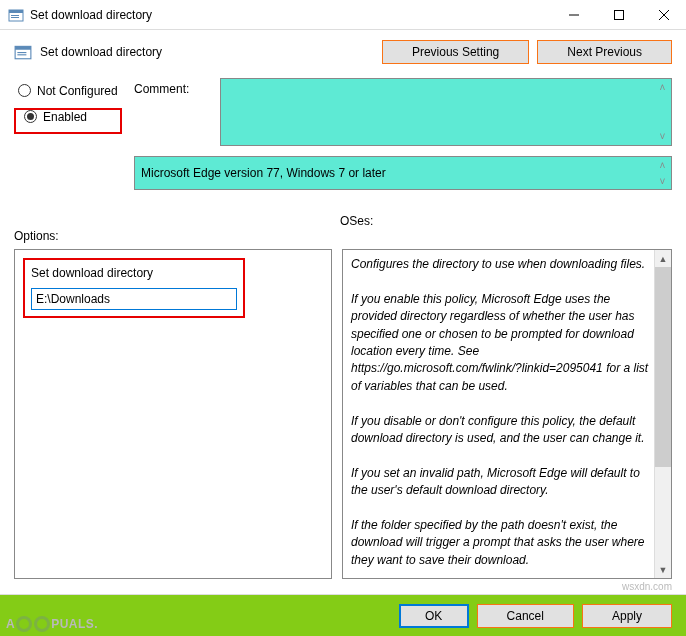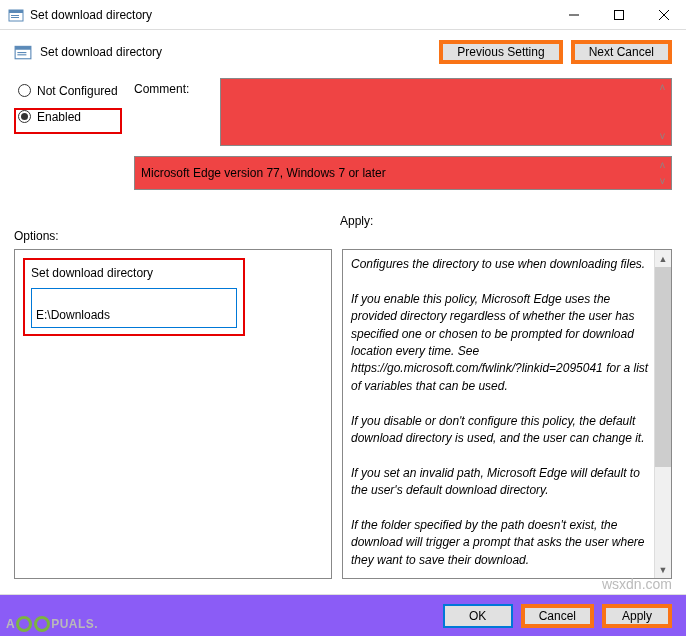--- a/index.html
+++ b/index.html
@@ -63,22 +63,22 @@
     .header .htitle {
       flex: 1;
       color: #000;
     }
     .header .nav-btns {
       display: flex;
       gap: 8px;
     }
     .btn {
       background: #e1e1e1;
-      border: 4px solid #f97316;
-      padding: 4px 14px;
+      border: 1px solid #f97316;
+      padding: 4px 29px;
       cursor: pointer;
       height: 24px;
       display: inline-flex;
       align-items: center;
       justify-content: center;
       min-width: 70px;
     }
     .btn.default {
       border: 2px solid #0078d7;
       padding: 3px 13px;
@@ -95,21 +95,21 @@
       position: relative;
     }
     .radio-row {
       display: flex;
       height: 26px;
       gap: 6px;
       padding: 2px 4px;
     }
     .radio-row.highlighted {
       border: 2px solid #e60000;
-      padding: 0 2px;
+      padding: 0 8px;
     }
     .radio {
       width: 13px;
       height: 13px;
       border: 1px solid #333;
       border-radius: 50%;
       display: inline-flex;
       align-items: center;
       justify-content: center;
     }
@@ -135,21 +135,21 @@
       width: 86px;
       padding-top: 4px;
     }
     .textarea-wrap {
       flex: 1;
       position: relative;
     }
     .textarea {
       width: 100%;
       border: 1px solid #888;
-      background: #ef4444;
+      background: #5eead4;
       padding: 4px 36px 4px 6px;
     }
     .textarea.comment {
       height: 68px;
     }
     .textarea.supported {
       height: 34px;
       display: flex;
       align-items: center;
     }
@@ -204,21 +204,21 @@
     .options-group {
       border: 2px solid #e60000;
       padding: 6px;
       width: 222px;
     }
     .options-label {
       margin-bottom: 8px;
     }
     .options-input {
       border: 1px solid #0078d7;
-      padding: 19px 4px;
+      padding: 3px 4px;
       height: 22px;
       width: 206px;
     }
     .help-text {
       flex: 1;
       padding: 6px 4px 6px 8px;
       line-height: 1.45;
       overflow: hidden;
       white-space: pre-wrap;
     }
@@ -245,21 +245,21 @@
     .help-scrollbar .track {
       flex: 1;
     }
     
     .footer {
       position: absolute;
       bottom: 0;
       left: 0;
       right: 0;
       border-top: 1px solid #ddd;
-      background: #8b5cf6;
+      background: #84cc16;
       height: 42px;
       display: flex;
       align-items: center;
       justify-content: flex-end;
       padding: 0 14px;
       gap: 8px;
     }
     .watermark {
       position: absolute;
       left: 6px;
@@ -279,21 +279,21 @@
       height: 16px;
       border: 3px solid #7cb342;
       border-radius: 50%;
       margin: 0 1px;
       vertical-align: middle;
     }
     .wsx {
       position: absolute;
       right: 14px;
       bottom: 44px;
-      font-size: 14px;
+      font-size: 10px;
       color: #bbb;
     }
   </style>
 </head>
 <body>
 
 <div class="titlebar">
   <span class="icon">
     <svg width="16" height="16" viewBox="0 0 16 16">
       <rect x="1" y="3" width="14" height="11" fill="#fff" stroke="#5b8ab8" stroke-width="1"></rect>
@@ -328,21 +328,21 @@
     <svg width="18" height="18" viewBox="0 0 16 16">
       <rect x="1" y="3" width="14" height="11" fill="#fff" stroke="#5b8ab8" stroke-width="1"></rect>
       <rect x="1" y="3" width="14" height="3" fill="#5b8ab8"></rect>
       <rect x="3" y="8" width="8" height="1" fill="#5b8ab8"></rect>
       <rect x="3" y="10" width="8" height="1" fill="#5b8ab8"></rect>
     </svg>
   </span>
   <span class="htitle">Set download directory</span>
   <div class="nav-btns">
     <button class="btn">Previous Setting</button>
-    <button class="btn">Next Cancel</button>
+    <button class="btn">Next Previous</button>
   </div>
 </div>
 
 <div class="config-area">
   <div class="radios">
     <div class="radio-row">
       <span class="radio"></span>
       <span>Not Configured</span>
     </div>
     <div class="radio-row highlighted">
@@ -370,21 +370,21 @@
           <div class="scroll-arrow">˄</div>
           <div class="scroll-arrow">˅</div>
         </div>
       </div>
     </div>
   </div>
 </div>
 
 <div class="section-labels">
   <div class="left">Options:</div>
-  <div>Apply:</div>
+  <div>OSes:</div>
 </div>
 
 <div class="panels">
   <div class="panel left">
     <div class="options-group">
       <div class="options-label">Set download directory</div>
       <div class="options-input">E:\Downloads</div>
     </div>
   </div>
   <div class="panel right">

